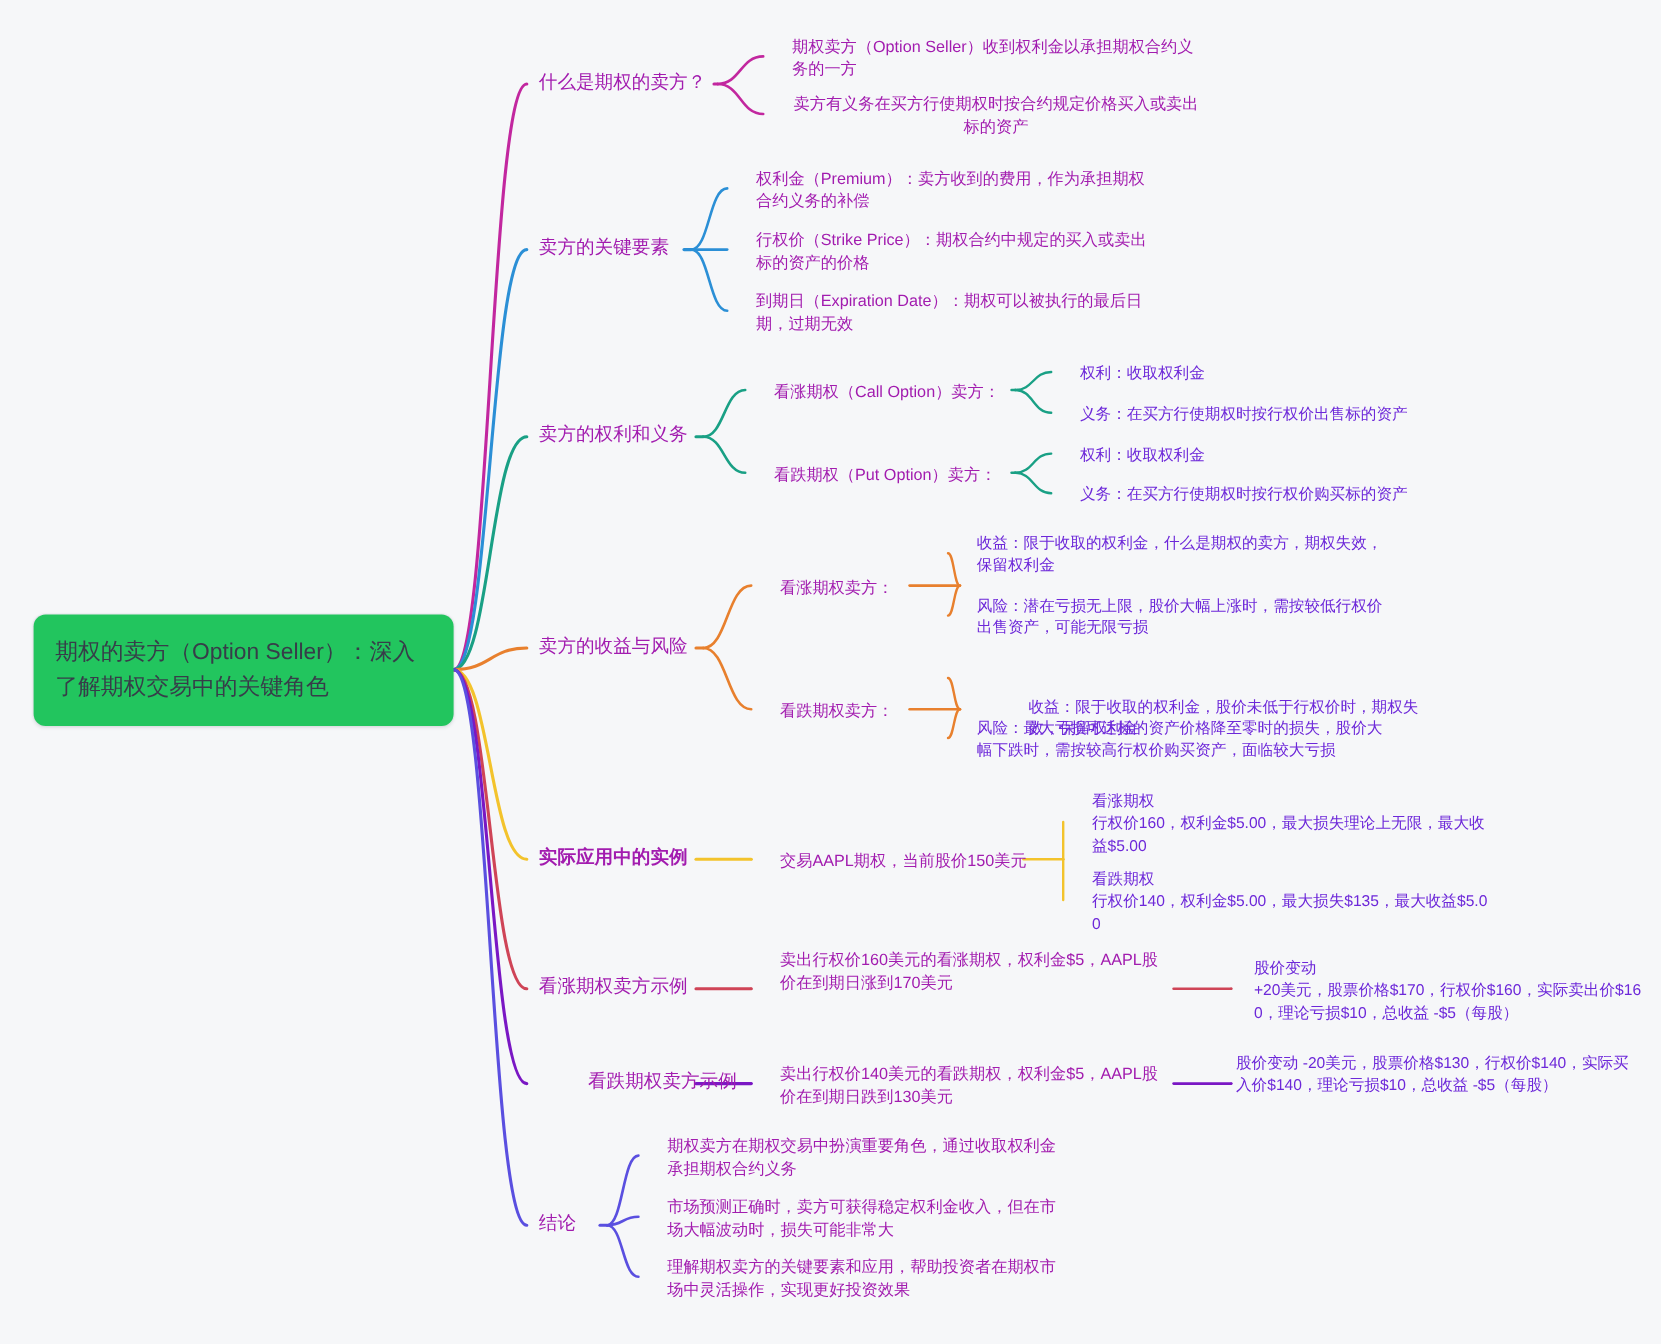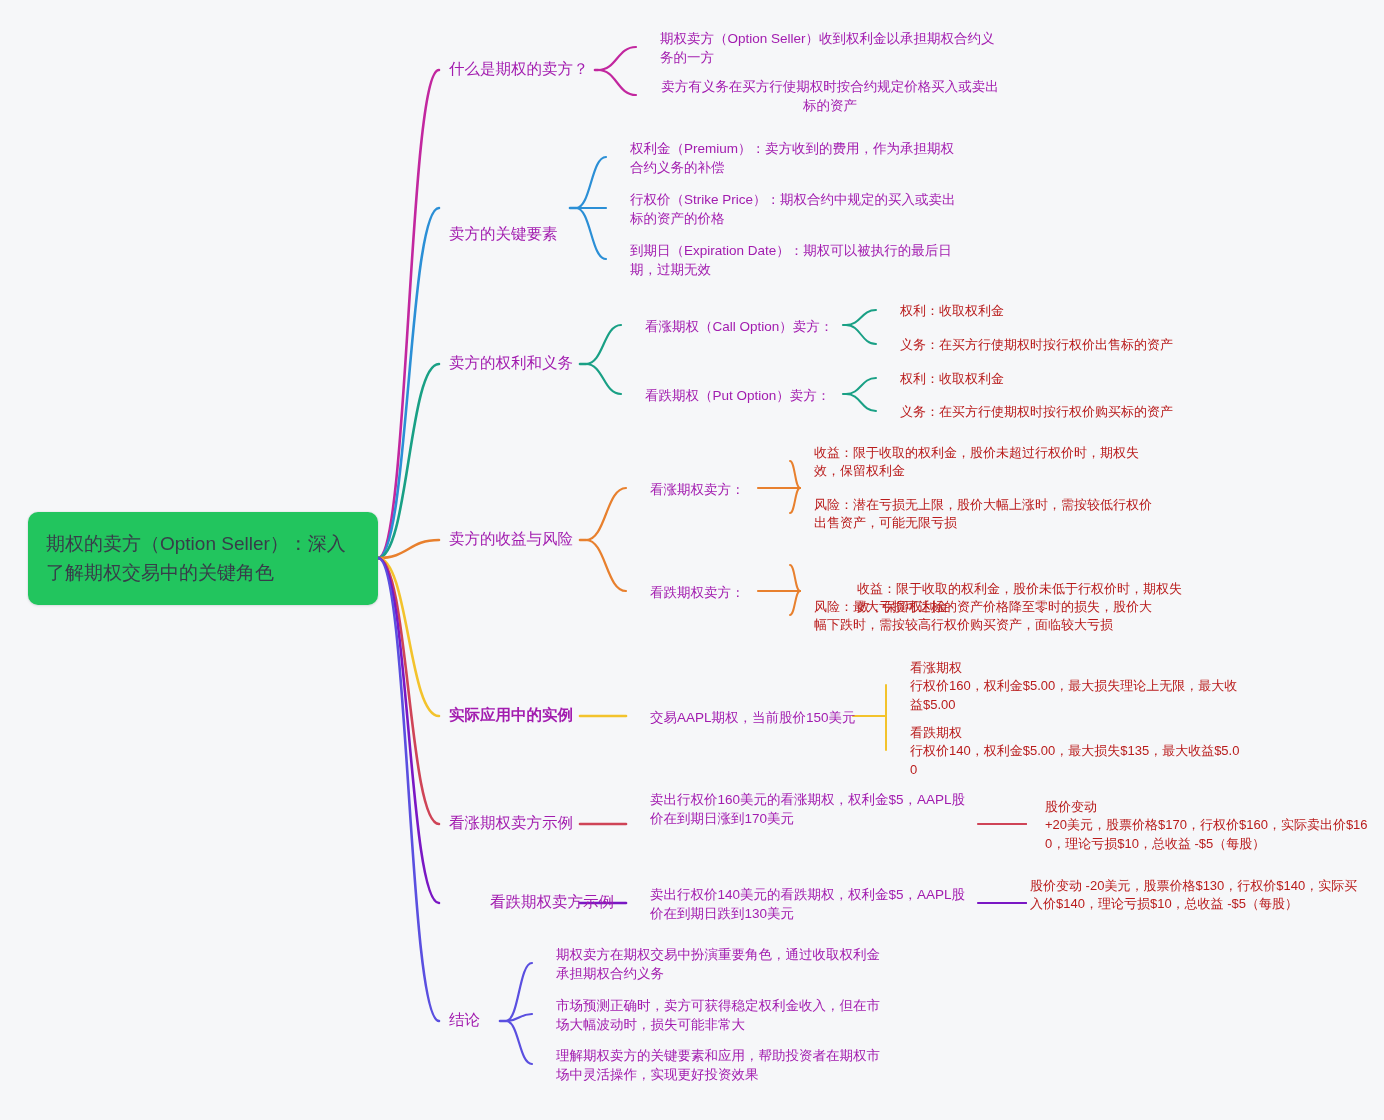--- a/index.html
+++ b/index.html
@@ -36,21 +36,21 @@
     background: #22c55e;
     border-radius: 10px;
     box-shadow: 0 1px 3px rgba(30,40,60,0.10), 0 0 0 1px rgba(30,40,60,0.03);
     padding: 18px 22px 18px 18px;
     font-size: 19px;
     color: #373d49;
     line-height: 1.5;
   }
   .lvl1 { font-size: 15.5px; color: #a21caf; }
   .lvl2 { font-size: 13.5px; color: #a21caf; }
-  .lvl3 { font-size: 13px;   color: #b91c1c; }
+  .lvl3 { font-size: 13px;   color: #6d28d9; }
 </style>
 </head>
 <body>
 
 <div id="mindmap">
   <svg class="links" viewBox="0 0 1384 1120" id="link-layer">
       <path d="M 378 558 C 408.5 558, 408.5 70, 439 70" stroke="#c2279f" stroke-width="2.6" fill="none" stroke-linecap="round"></path>
       <path d="M 595 70 L 598 70" stroke="#c2279f" stroke-width="2.6" fill="none" stroke-linecap="round"></path>
       <path d="M 598 70 C 617 70, 617 47, 636 47" stroke="#c2279f" stroke-width="2.2" fill="none" stroke-linecap="round"></path>
       <path d="M 598 70 C 617 70, 617 95, 636 95" stroke="#c2279f" stroke-width="2.2" fill="none" stroke-linecap="round"></path>
@@ -99,34 +99,34 @@
       <path d="M 500 1021 L 506 1021" stroke="#5a4fe0" stroke-width="2.6" fill="none" stroke-linecap="round"></path>
       <path d="M 506 1021 C 519 1021, 519 963, 532 963" stroke="#5a4fe0" stroke-width="2.2" fill="none" stroke-linecap="round"></path>
       <path d="M 506 1021 C 519 1021, 519 1014, 532 1014" stroke="#5a4fe0" stroke-width="2.2" fill="none" stroke-linecap="round"></path>
       <path d="M 506 1021 C 519 1021, 519 1064, 532 1064" stroke="#5a4fe0" stroke-width="2.2" fill="none" stroke-linecap="round"></path>
     </svg>
   <div id="node-layer">
       <div class="node root-node" style="left: 28px; top: 512px; width: 350px;">期权的卖方（Option Seller）：深入了解期权交易中的关键角色</div>
       <div class="node lvl1" style="left: 449px; top: 58px; width: 140px; white-space: nowrap;">什么是期权的卖方？</div>
       <div class="node lvl2" style="left: 660px; top: 29px; width: 340px;">期权卖方（Option Seller）收到权利金以承担期权合约义务的一方</div>
       <div class="node lvl2" style="left: 660px; top: 77px; width: 340px; text-align: center;">卖方有义务在买方行使期权时按合约规定价格买入或卖出标的资产</div>
-      <div class="node lvl1" style="left: 449px; top: 196px; width: 115px; white-space: nowrap; margin-top: 27px;">卖方的关键要素</div>
+      <div class="node lvl1" style="left: 449px; top: 196px; width: 115px; white-space: nowrap;">卖方的关键要素</div>
       <div class="node lvl2" style="left: 630px; top: 139px; width: 330px;">权利金（Premium）：卖方收到的费用，作为承担期权合约义务的补偿</div>
       <div class="node lvl2" style="left: 630px; top: 190px; width: 330px;">行权价（Strike Price）：期权合约中规定的买入或卖出标的资产的价格</div>
       <div class="node lvl2" style="left: 630px; top: 241px; width: 330px;">到期日（Expiration Date）：期权可以被执行的最后日期，过期无效</div>
       <div class="node lvl1" style="left: 449px; top: 352px; width: 125px; white-space: nowrap;">卖方的权利和义务</div>
       <div class="node lvl2" style="left: 645px; top: 316.5px; width: 190px; white-space: nowrap;">看涨期权（Call Option）卖方：</div>
       <div class="node lvl3" style="left: 900px; top: 302px; width: 300px; white-space: nowrap;">权利：收取权利金</div>
       <div class="node lvl3" style="left: 900px; top: 336px; width: 300px; white-space: nowrap;">义务：在买方行使期权时按行权价出售标的资产</div>
       <div class="node lvl2" style="left: 645px; top: 385.5px; width: 190px; white-space: nowrap;">看跌期权（Put Option）卖方：</div>
       <div class="node lvl3" style="left: 900px; top: 370px; width: 300px; white-space: nowrap;">权利：收取权利金</div>
       <div class="node lvl3" style="left: 900px; top: 403px; width: 300px; white-space: nowrap;">义务：在买方行使期权时按行权价购买标的资产</div>
       <div class="node lvl1" style="left: 449px; top: 528px; width: 125px; white-space: nowrap;">卖方的收益与风险</div>
       <div class="node lvl2" style="left: 650px; top: 479.5px; width: 100px; white-space: nowrap;">看涨期权卖方：</div>
-      <div class="node lvl3" style="left: 814px; top: 444px; width: 340px;">收益：限于收取的权利金，股价未超过行权价时，期权失效，保留权利金</div>
+      <div class="node lvl3" style="left: 814px; top: 444px; width: 340px;">收益：限于收取的权利金，什么是期权的卖方，期权失效，保留权利金</div>
       <div class="node lvl3" style="left: 814px; top: 496px; width: 340px;">风险：潜在亏损无上限，股价大幅上涨时，需按较低行权价出售资产，可能无限亏损</div>
       <div class="node lvl2" style="left: 650px; top: 582.5px; width: 100px; white-space: nowrap;">看跌期权卖方：</div>
       <div class="node lvl3" style="left: 814px; top: 580px; width: 340px; margin-left: 43px;">收益：限于收取的权利金，股价未低于行权价时，期权失效，保留权利金</div>
       <div class="node lvl3" style="left: 814px; top: 598px; width: 340px;">风险：最大亏损可达标的资产价格降至零时的损失，股价大幅下跌时，需按较高行权价购买资产，面临较大亏损</div>
       <div class="node lvl1" style="left: 449px; top: 704px; width: 125px; white-space: nowrap; font-weight: bold;">实际应用中的实例</div>
       <div class="node lvl2" style="left: 650px; top: 707.5px; width: 195px; white-space: nowrap;">交易AAPL期权，当前股价150美元</div>
       <div class="node lvl3" style="left: 910px; top: 659px; width: 330px;">看涨期权
 行权价160，权利金$5.00，最大损失理论上无限，最大收益$5.00</div>
       <div class="node lvl3" style="left: 910px; top: 724px; width: 330px;">看跌期权
 行权价140，权利金$5.00，最大损失$135，最大收益$5.00</div>

